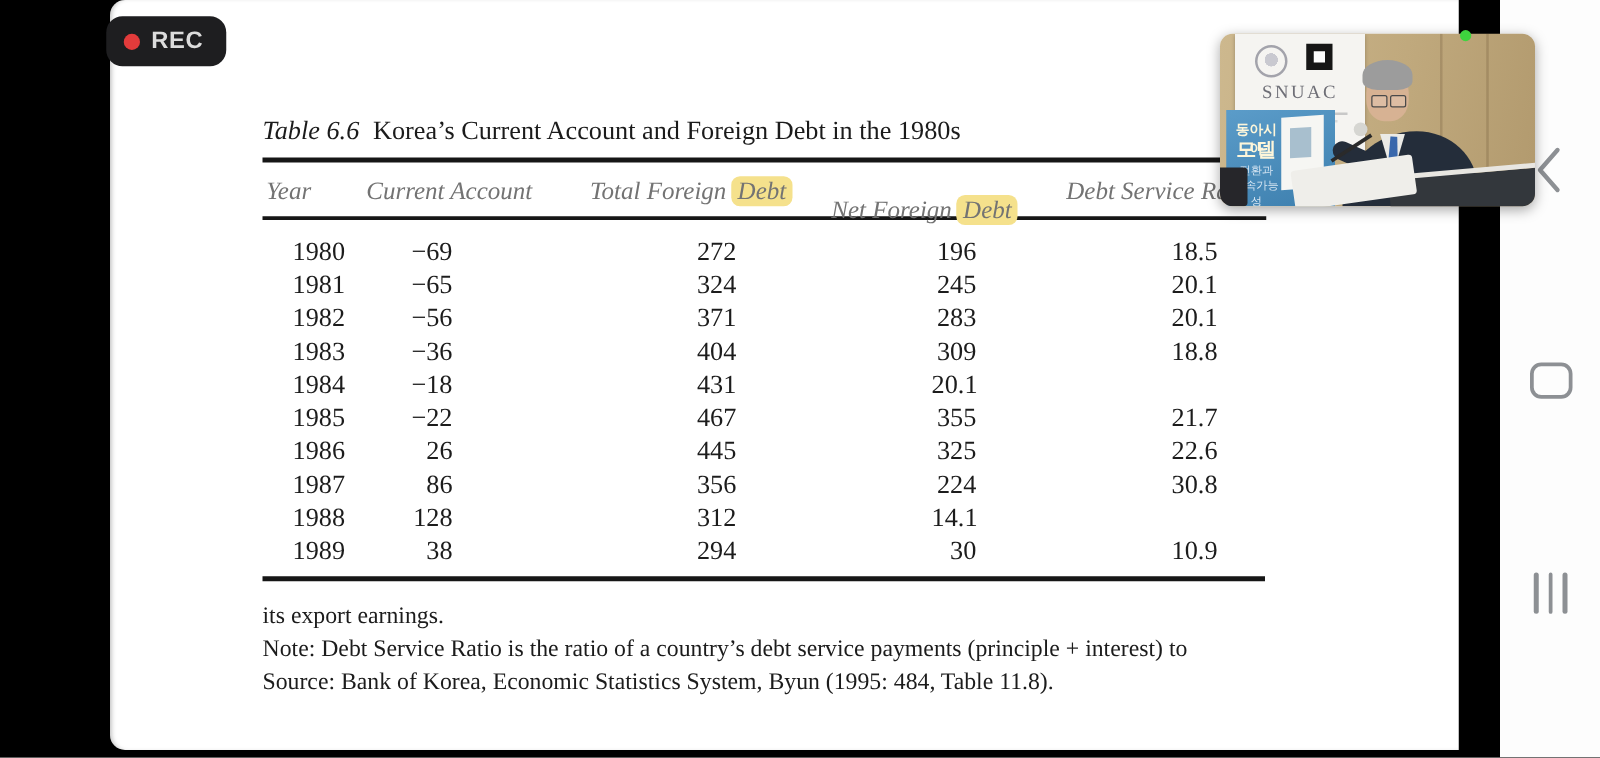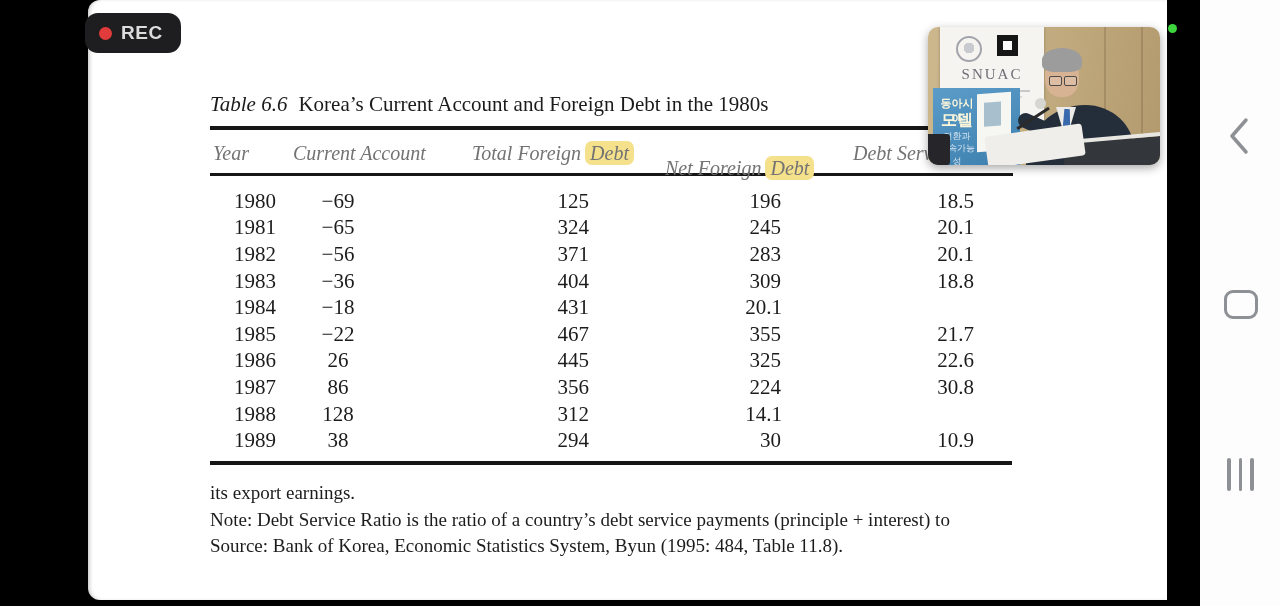--- a/index.html
+++ b/index.html
@@ -23,30 +23,30 @@
   .rule1{left:210px;top:126px;width:802px;height:3.5px;}
   .rule2{left:210px;top:173px;width:803px;height:3px;}
   .rule3{left:210px;top:461px;width:802px;height:3.5px;}
   .th{position:absolute;top:142px;font-style:italic;font-size:20px;color:#737373;white-space:nowrap;}
   .th-year{left:213px;} .th-ca{left:293px;} .th-tfd{left:472px;} .th-nfd{left:665px;margin-top:15px;} .th-dsr{left:853px;}
   .hl{background:#f5e18c;border-radius:7px;padding:1px 5px;margin-left:4px;}
 
   .rows{position:absolute;left:210px;top:188px;margin-left:24px;}
   .row{display:flex;height:26.6px;align-items:center;font-size:21px;color:#1c1c1c;}
   .c1{width:80px;text-align:left;}
-  .c2{width:48px;text-align:center;}
+  .c2{width:48px;text-align:right;}
   .c3{width:227px;text-align:right;}
   .c4{width:192px;text-align:right;}
   .c5{width:193px;text-align:right;}
 
   .note{position:absolute;left:210px;top:479px;font-size:19px;line-height:27px;color:#1c1c1c;white-space:nowrap;}
   .source{position:absolute;left:210px;top:535px;font-size:19px;color:#1c1c1c;white-space:nowrap;}
 
   
-  .pip{position:absolute;left:928px;top:27px;width:232px;height:138px;border-radius:10px;overflow:hidden;
+  .pip{position:absolute;left:976px;top:27px;width:252px;height:138px;border-radius:10px;overflow:hidden;
        box-shadow:0 3px 10px rgba(0,0,0,.35);z-index:20;
        background:linear-gradient(100deg,#cdb88e 0%,#c0a97d 55%,#b29a6e 100%);}
   .seam{position:absolute;top:0;bottom:0;width:2px;background:rgba(90,70,40,.22);}
   .seam1{left:176px;} .seam2{left:213px;}
   .banner{position:absolute;left:12px;top:0;width:104px;height:97px;background:#f5f4f1;box-shadow:0 1px 3px rgba(0,0,0,.25);z-index:2;}
   .crest{position:absolute;left:16px;top:9px;width:22px;height:22px;border-radius:50%;border:2px solid #a3a3ab;
          background:radial-gradient(circle at 50% 45%, #c9c9d0 0 32%, transparent 33%);}
   .sq{position:absolute;left:57px;top:8px;width:21px;height:21px;background:#161616;}
   .sq::after{content:"";position:absolute;left:6px;top:6px;width:9px;height:9px;background:#fdfdfd;}
   .snuac{position:absolute;left:0;right:0;top:39px;text-align:center;font-size:15px;letter-spacing:2px;color:#6e6e76;}
@@ -112,21 +112,21 @@
   </div>
   <div class="th th-nfd">
     <span>Net Foreign</span><span class="hl">Debt</span>
   </div>
   <div class="th th-dsr">Debt Service Ratio</div>
 
   <div class="rows">
     <div class="row">
       <span class="c1">1980</span>
         <span class="c2">−69</span>
-        <span class="c3">125</span>
+        <span class="c3">272</span>
         <span class="c4">196</span>
         <span class="c5">18.5</span>
     </div>
     <div class="row">
       <span class="c1">1981</span>
         <span class="c2">−65</span>
         <span class="c3">324</span>
         <span class="c4">245</span>
         <span class="c5">20.1</span>
     </div>

